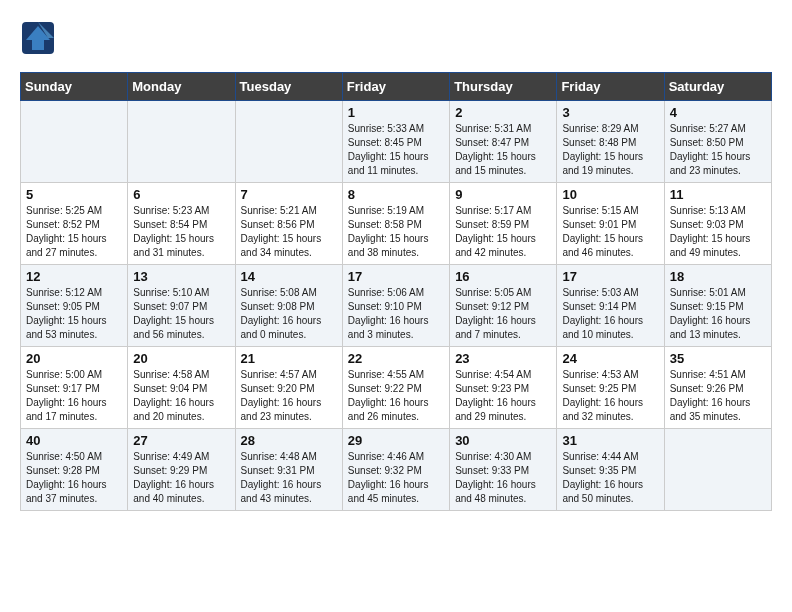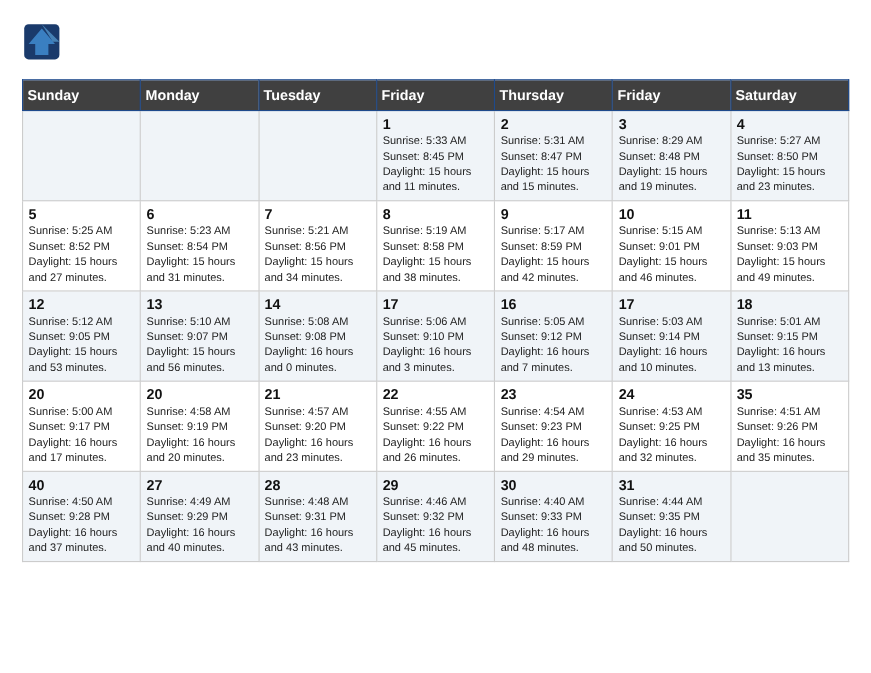--- a/index.html
+++ b/index.html
@@ -261,21 +261,21 @@
         <td>
           <div class="day-num">20</div>
           <div class="cell-text">Sunrise: 5:00 AM
 Sunset: 9:17 PM
 Daylight: 16 hours
 and 17 minutes.</div>
         </td>
         <td>
           <div class="day-num">20</div>
           <div class="cell-text">Sunrise: 4:58 AM
-Sunset: 9:19 PM
+Sunset: 9:04 PM
 Daylight: 16 hours
 and 20 minutes.</div>
         </td>
         <td>
           <div class="day-num">21</div>
           <div class="cell-text">Sunrise: 4:57 AM
 Sunset: 9:20 PM
 Daylight: 16 hours
 and 23 minutes.</div>
         </td>
@@ -332,21 +332,21 @@
         </td>
         <td class="alt-row">
           <div class="day-num">29</div>
           <div class="cell-text">Sunrise: 4:46 AM
 Sunset: 9:32 PM
 Daylight: 16 hours
 and 45 minutes.</div>
         </td>
         <td class="alt-row">
           <div class="day-num">30</div>
-          <div class="cell-text">Sunrise: 4:40 AM
+          <div class="cell-text">Sunrise: 4:30 AM
 Sunset: 9:33 PM
 Daylight: 16 hours
 and 48 minutes.</div>
         </td>
         <td class="alt-row">
           <div class="day-num">31</div>
           <div class="cell-text">Sunrise: 4:44 AM
 Sunset: 9:35 PM
 Daylight: 16 hours
 and 50 minutes.</div>

